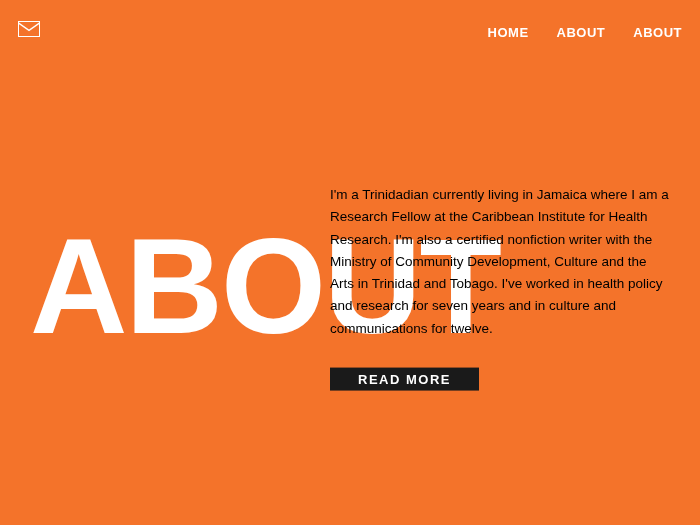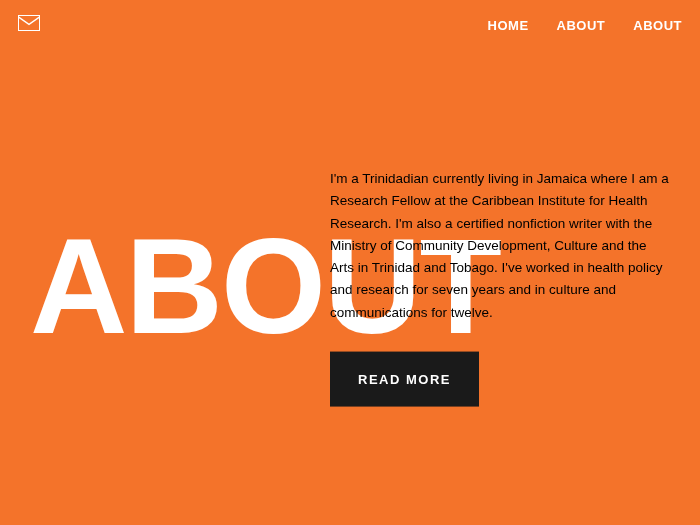--- a/index.html
+++ b/index.html
@@ -18,23 +18,23 @@
     }
 
     
     nav {
       position: absolute;
       top: 0;
       left: 0;
       right: 0;
       height: 49px;
       display: flex;
-      align-items: center;
+      align-items: flex-end;
       justify-content: space-between;
-      padding: 16px 18px;
+      padding: 8px 18px;
       gap: 32px;
     }
 
     .nav-links {
       display: flex;
       gap: 28px;
       list-style: none;
     }
 
     .nav-links a {
@@ -93,21 +93,21 @@
       color: #000000;
       font-size: 13.5px;
       line-height: 1.65;
       margin-bottom: 28px;
     }
 
     .read-more-btn {
       display: inline-block;
       background-color: #1a1a1a;
       color: white;
-      padding: 20px 28px;
+      padding: 4px 28px;
       font-size: 13px;
       font-weight: 700;
       letter-spacing: 1.5px;
       text-decoration: none;
       cursor: pointer;
       border: none;
     }
 
     
     .envelope-svg {

